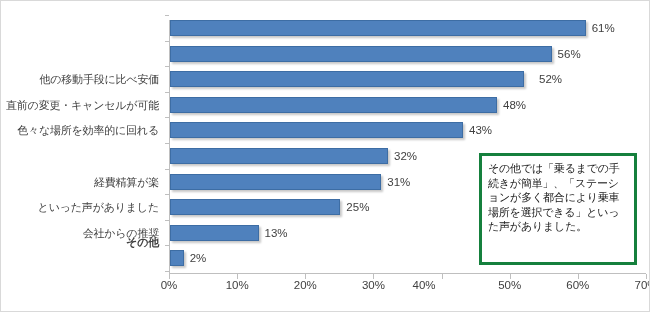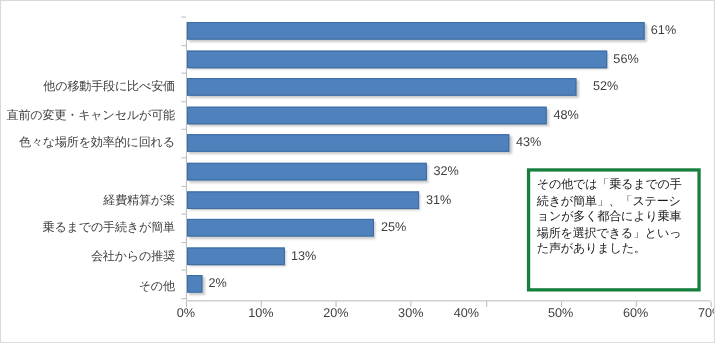--- a/index.html
+++ b/index.html
@@ -128,23 +128,23 @@
 </head>
 <body>
 
 <div id="chart-frame">
 
   <div class="cat-labels">
       <div class="cat-label" style="top: 72.2px;">他の移動手段に比べ安価</div>
       <div class="cat-label" style="top: 97.8px;">直前の変更・キャンセルが可能</div>
       <div class="cat-label" style="top: 123.4px;">色々な場所を効率的に回れる</div>
       <div class="cat-label" style="top: 174.6px;">経費精算が楽</div>
-      <div class="cat-label" style="top: 200.2px;">乗るまでの手続きが簡単</div>
+      <div class="cat-label" style="top: 200.2px;">といった声がありました</div>
       <div class="cat-label" style="top: 225.8px;">会社からの推奨</div>
-      <div class="cat-label" style="top: 254px;">その他</div>
+      <div class="cat-label" style="top: 235px; font-weight: bold;">その他</div>
     </div>
 
   <div class="plot">
     <div class="axis-line-y"></div>
     <div class="axis-line-x"></div>
   <div class="bar" style="left: 1px; top: 5px; width: 415.671px;"></div>
       <div class="bar-value" style="left: 422.671px; top: 5px; text-align: center;">61%</div>
       <div class="tick-y" style="top: 0px;"></div>
       <div class="bar" style="left: 1px; top: 30.6px; width: 381.6px;"></div>
       <div class="bar-value" style="left: 388.6px; top: 30.6px;">56%</div>

